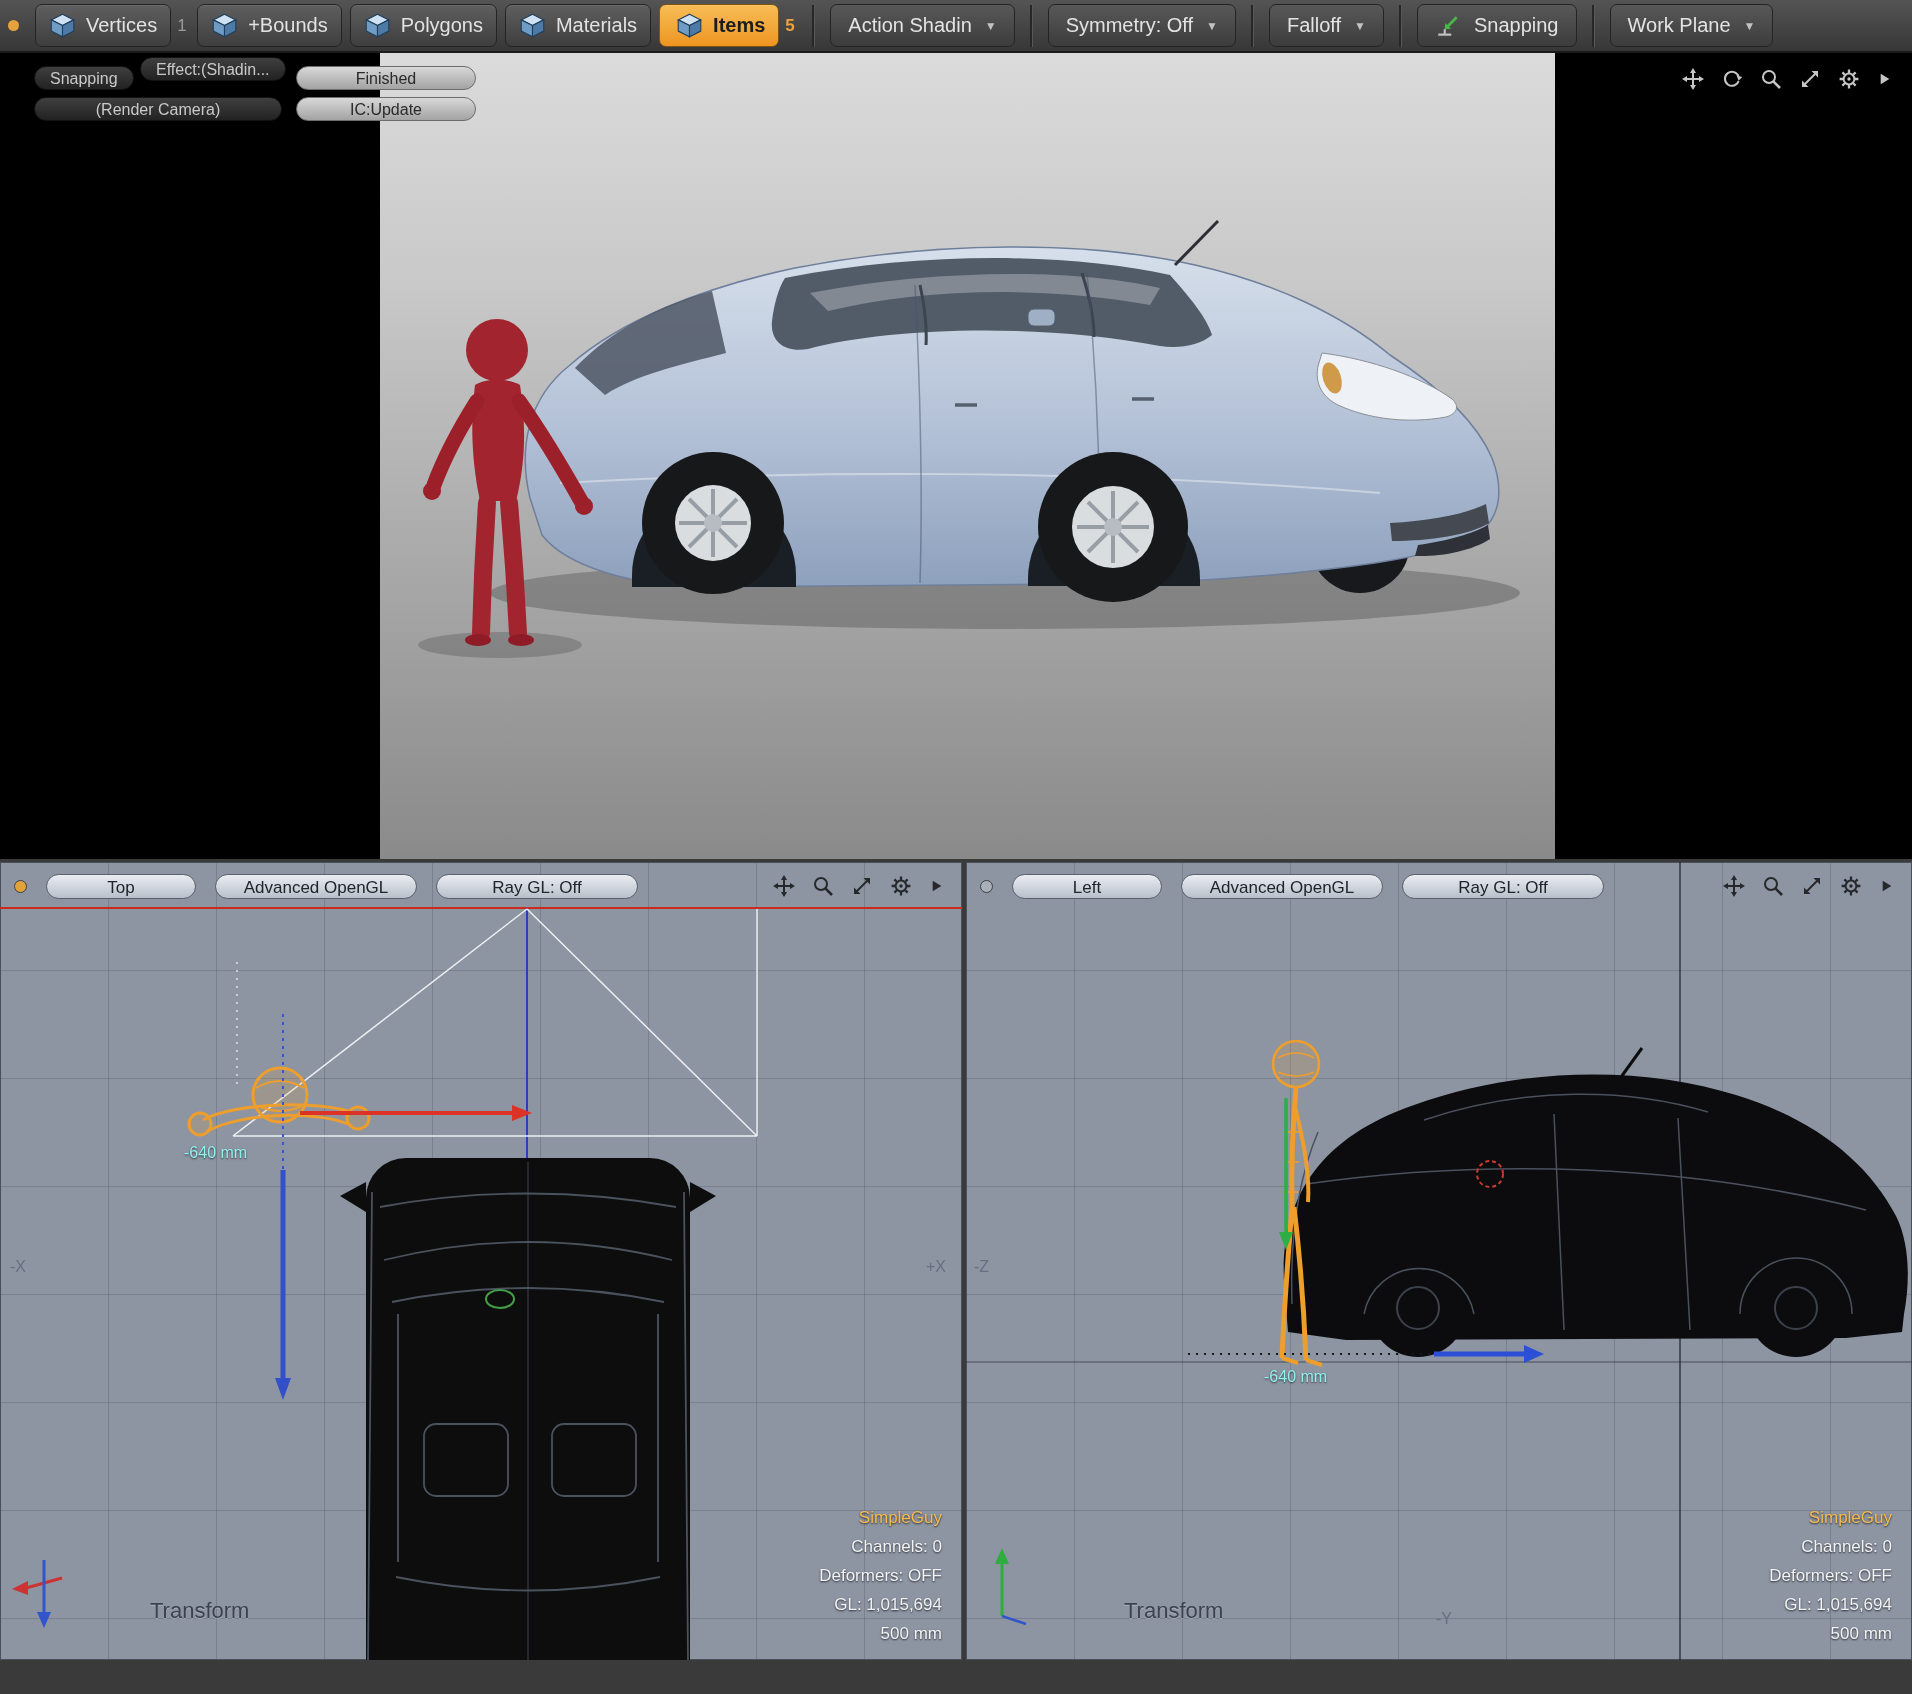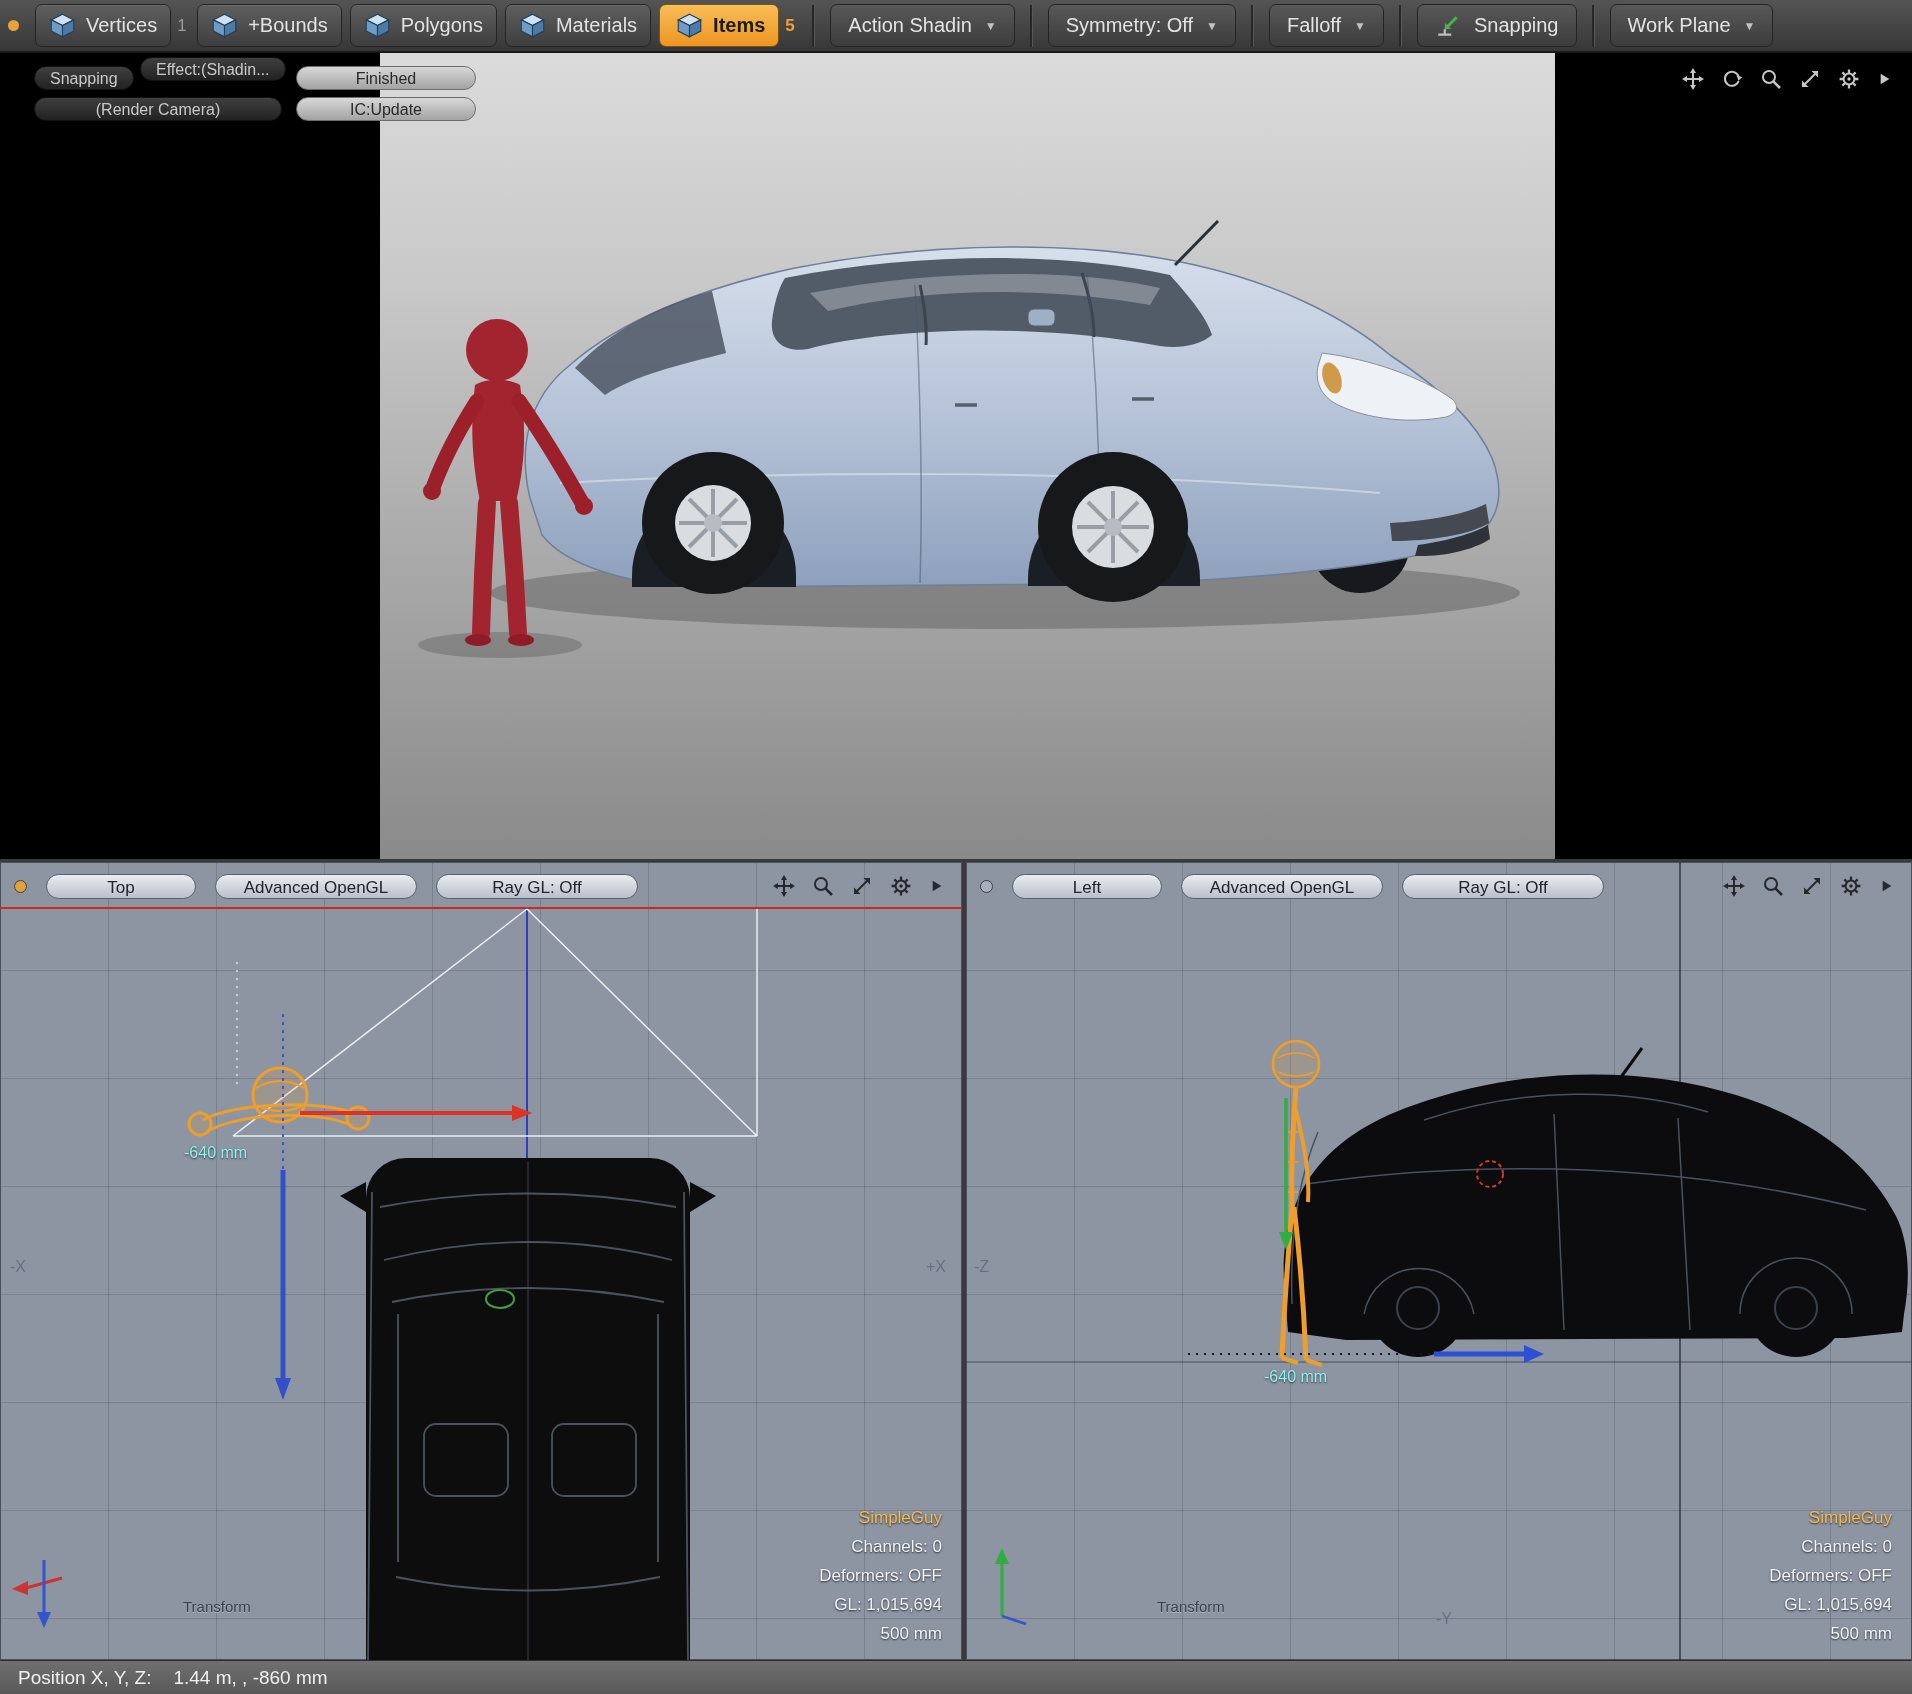--- a/index.html
+++ b/index.html
@@ -58,21 +58,21 @@
   .menu-dot{width:11px;height:11px;border-radius:50%;border:1px solid #3c3f45;flex:none;}
   .menu-dot.orange{background:#e2a23a;}
   .menu-dot.gray{background:#aab0b9;}
   .o-pill{height:25px;line-height:25px;border-radius:13px;text-align:center;font-size:17px;color:#20242b;
     background:linear-gradient(rgba(241,244,248,.93),rgba(188,195,205,.93));border:1px solid #59606d;
     box-sizing:border-box;padding:0 14px;white-space:nowrap;}
   .o-pill.w1{min-width:150px;}
   .o-pill.w2{min-width:202px;}
   .ax{position:absolute;font-size:16px;color:#667082;}
   .cyan{position:absolute;font-size:16px;color:#8ff2ef;text-shadow:0 1px 2px rgba(0,0,0,.7);}
-  .tool-label{position:absolute;font-size:15px;color:#3a4150;text-shadow:0 1px 0 rgba(255,255,255,.28);margin-left:33px;}
+  .tool-label{position:absolute;font-size:22px;color:#3a4150;text-shadow:0 1px 0 rgba(255,255,255,.28);}
   .info{position:absolute;right:20px;bottom:12px;text-align:right;font-size:17px;line-height:29px;color:#f2f3f5;
     text-shadow:0 1px 2px rgba(0,0,0,.75);}
   .info .item{color:#f7bb4e;}
 
   
   .statusbar{box-sizing:border-box;height:34px;display:flex;align-items:center;gap:22px;padding:0 18px;
     background:linear-gradient(#707070,#585858);border-top:1px solid #2d2d2d;color:#f0f0f0;font-size:19px;}
   .statusbar span{white-space:pre;}
 </style>
 </head>
@@ -469,18 +469,14 @@
       <div class="info">
         <div class="item">SimpleGuy</div>
         <div>Channels: 0</div>
         <div>Deformers: OFF</div>
         <div>GL: 1,015,694</div>
         <div>500 mm</div>
       </div>
     </div>
   </div>
 
-  <div class="statusbar">
-    <span>Position X, Y, Z:</span>
-    <span>1.44 m, , -860 mm</span>
-  </div>
 
 </div>
 
 </body></html>

